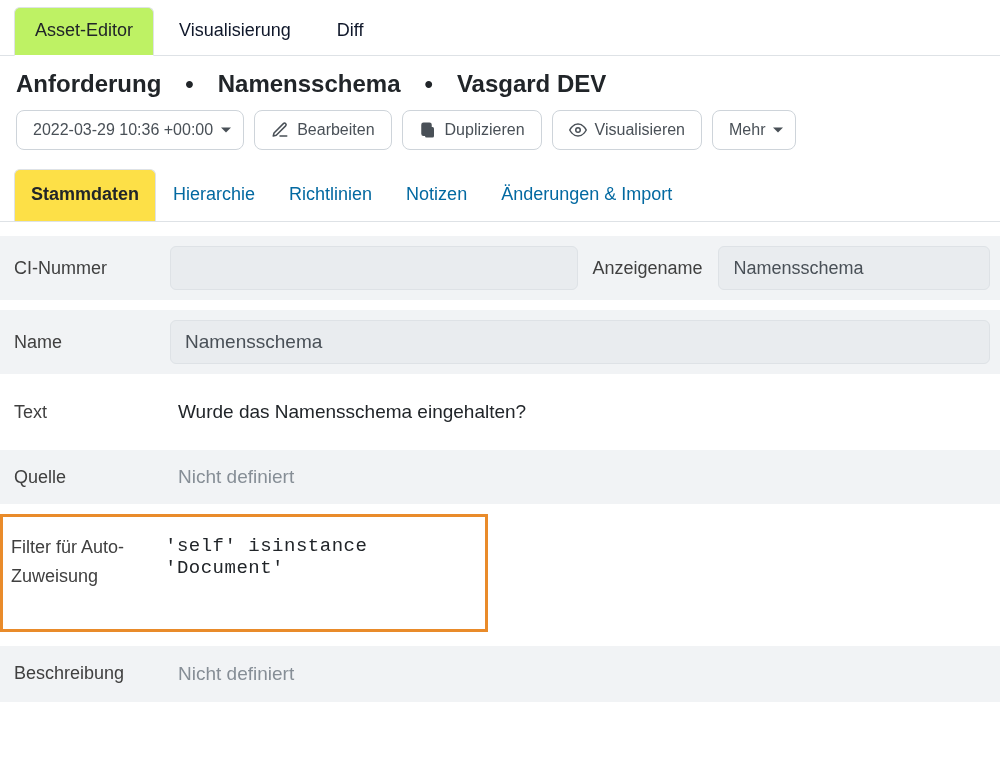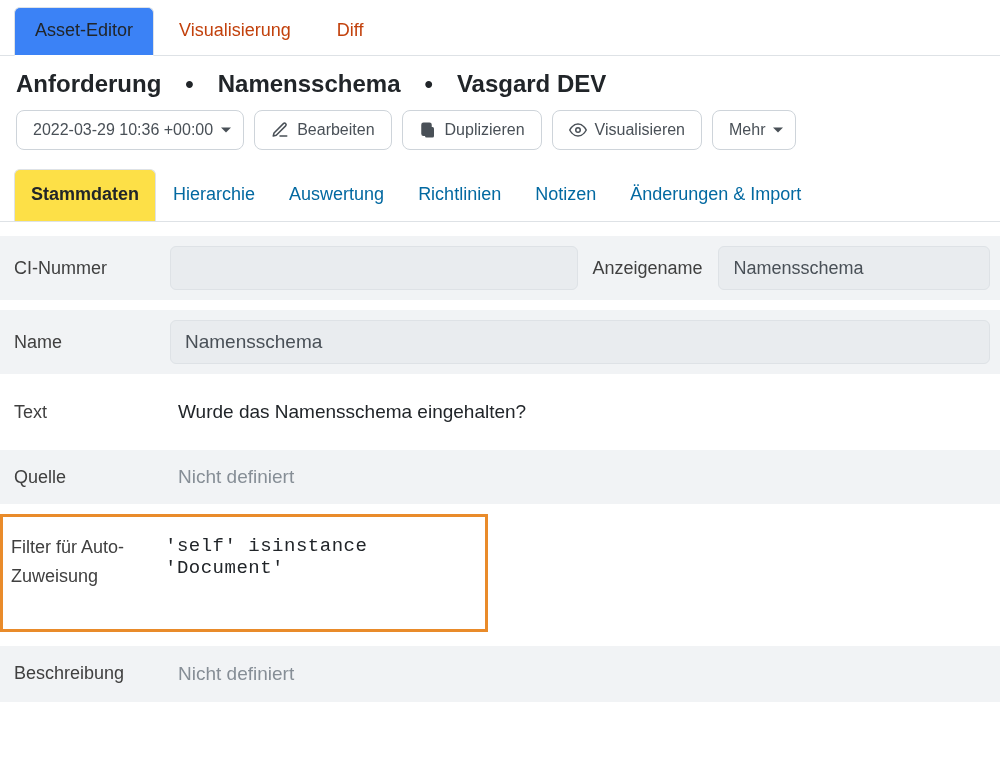--- a/index.html
+++ b/index.html
@@ -15,33 +15,33 @@
 
   
   .top-tabs {
     display: flex;
     align-items: flex-end;
     border-bottom: 1px solid #dee2e6;
     padding: 6px 14px 0 14px;
   }
   .top-tab {
     padding: 12px 20px 14px 20px;
-    color: #c2410c;
+    color: #0f172a;
     cursor: pointer;
     border: 1px solid transparent;
     border-top-left-radius: 6px;
     border-top-right-radius: 6px;
     margin-right: 4px;
     position: relative;
     top: 1px;
   }
   .top-tab.active {
     color: #212529;
     border-color: #dee2e6 #dee2e6 #fff;
-    background: #3b82f6;
+    background: #bef264;
     font-weight: 500;
   }
 
   
   .breadcrumb {
     padding: 14px 16px 12px 16px;
     font-size: 24px;
     font-weight: 700;
     display: flex;
     align-items: center;
@@ -229,21 +229,20 @@
 
   <button class="btn dropdown-toggle">
     <span>Mehr</span>
     <span class="caret"></span>
   </button>
 </div>
 
 <div class="inner-tabs">
   <div class="inner-tab active">Stammdaten</div>
   <div class="inner-tab">Hierarchie</div>
-  <div class="inner-tab">Auswertung</div>
   <div class="inner-tab">Richtlinien</div>
   <div class="inner-tab">Notizen</div>
   <div class="inner-tab">Änderungen &amp; Import</div>
 </div>
 
 <div class="form-area">
 
   <div class="form-row">
     <div class="row-twocol">
       <div class="col1">

